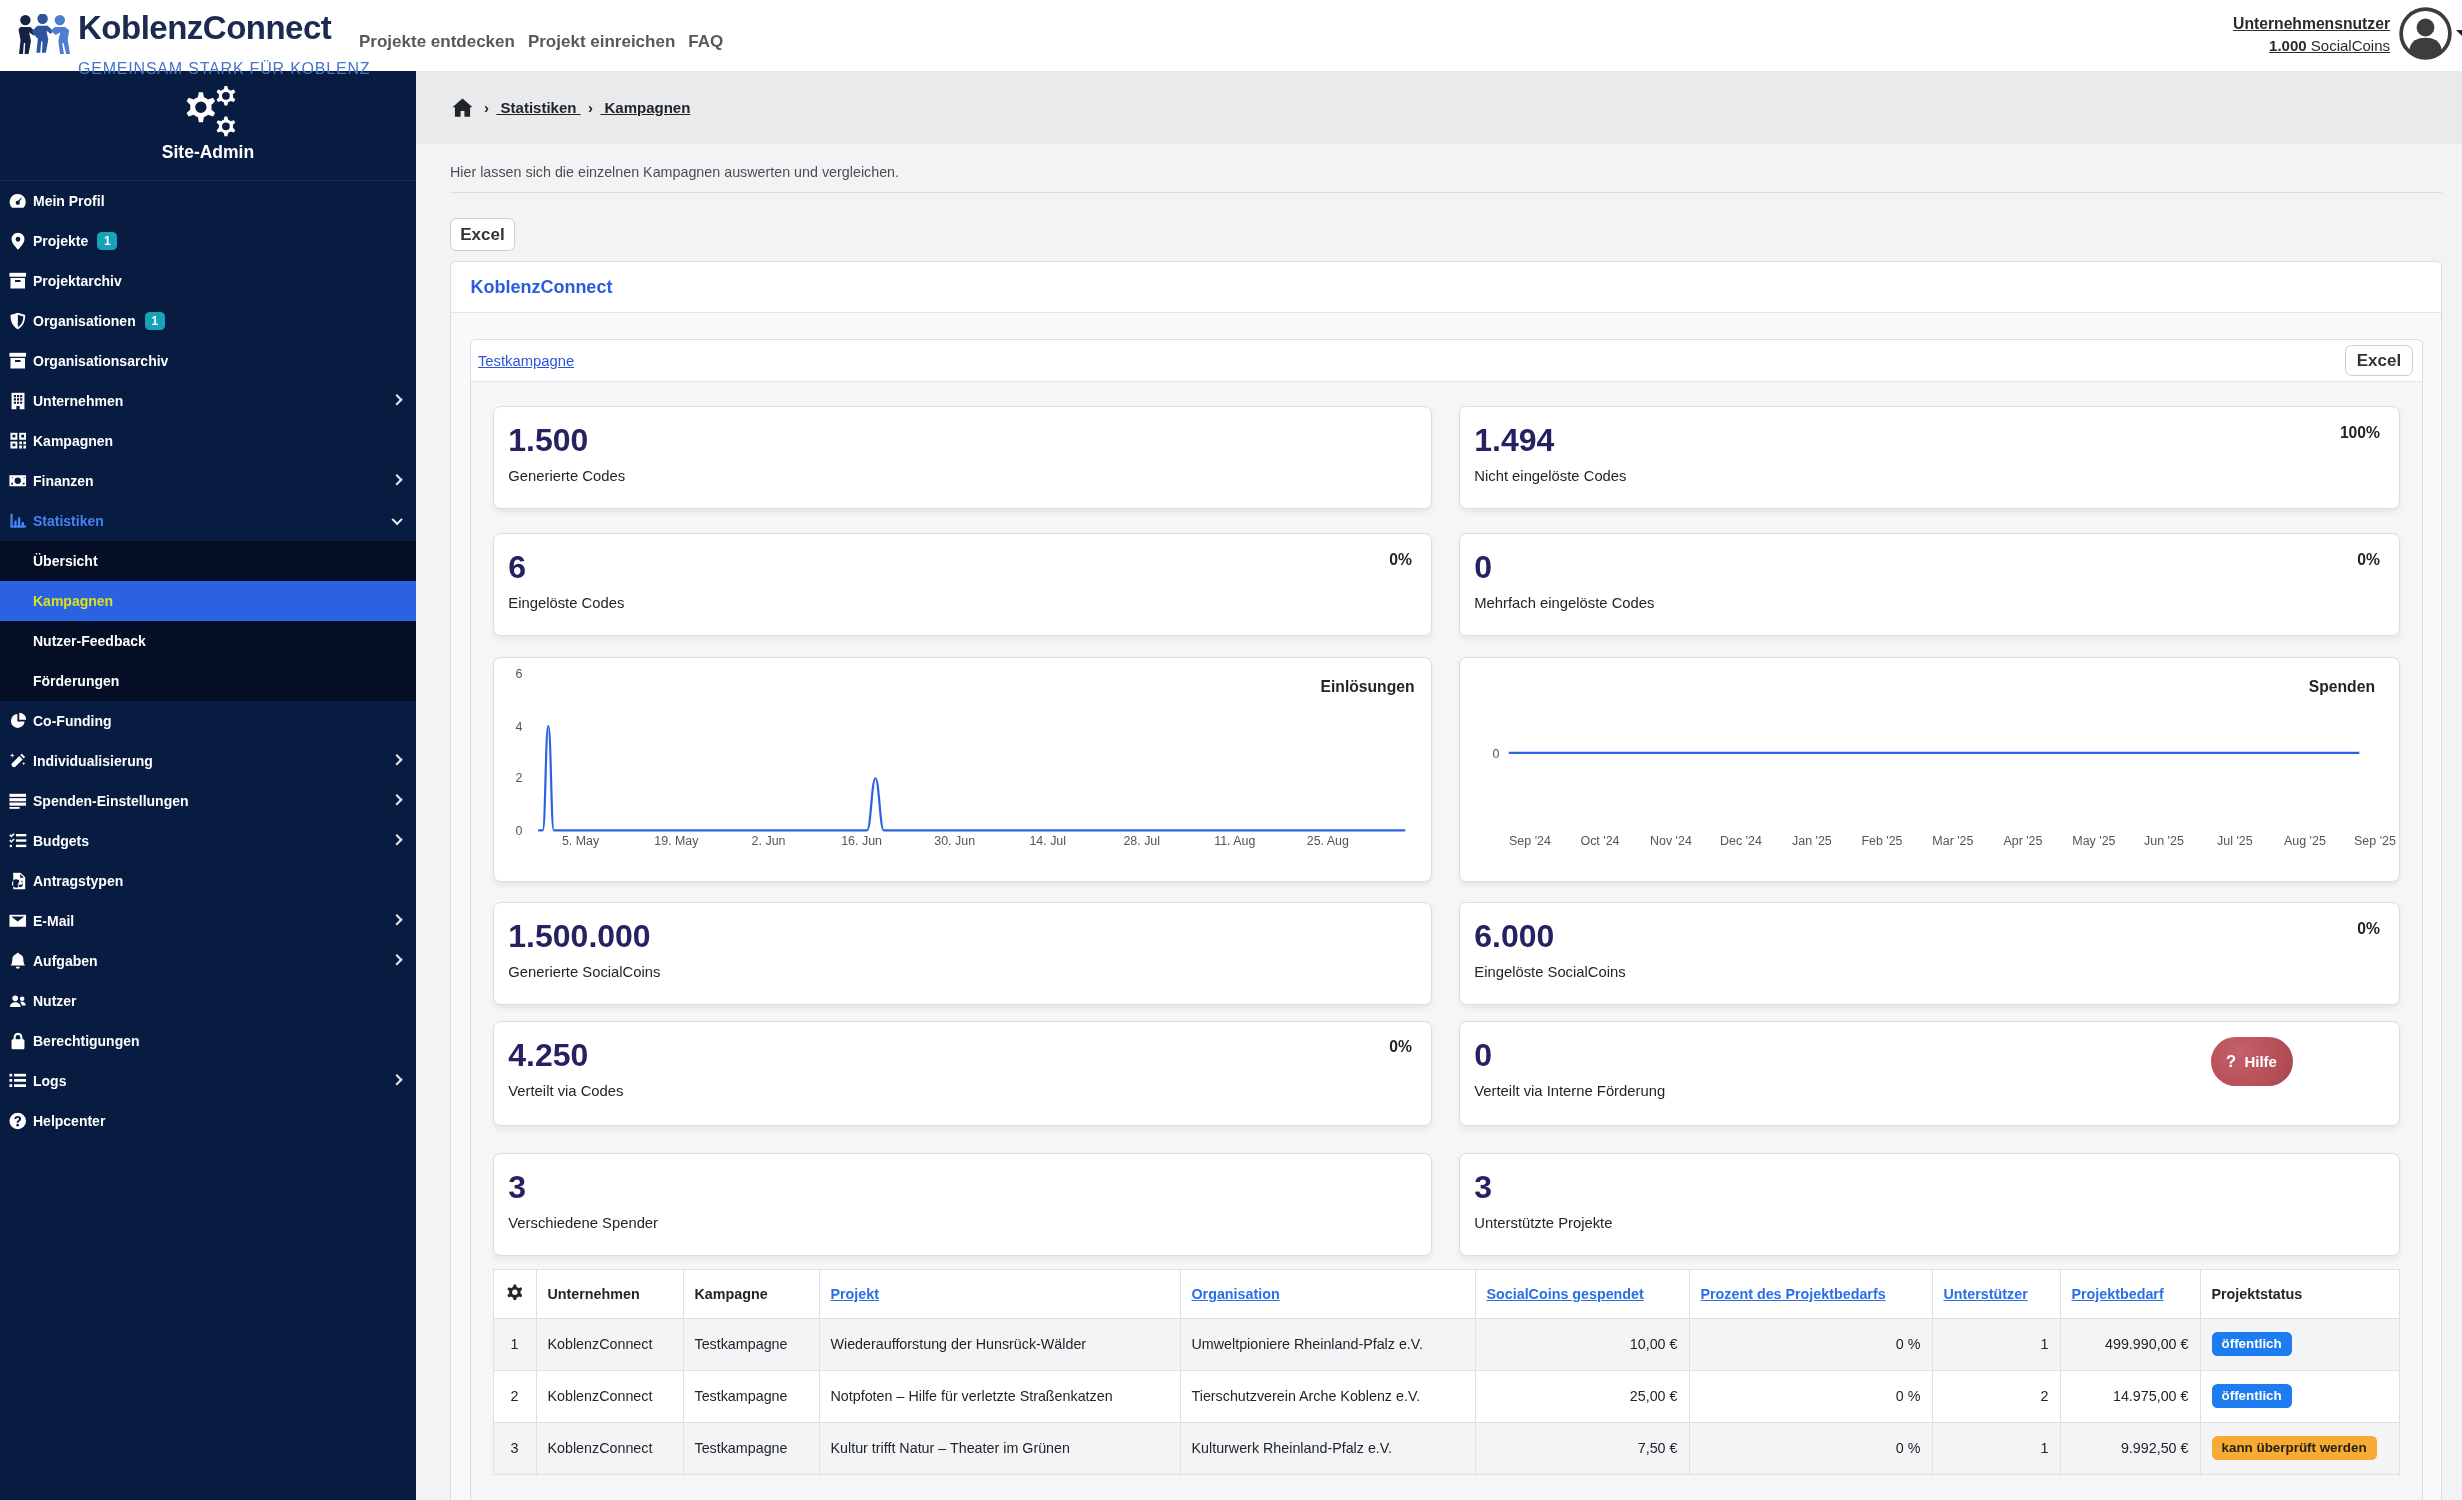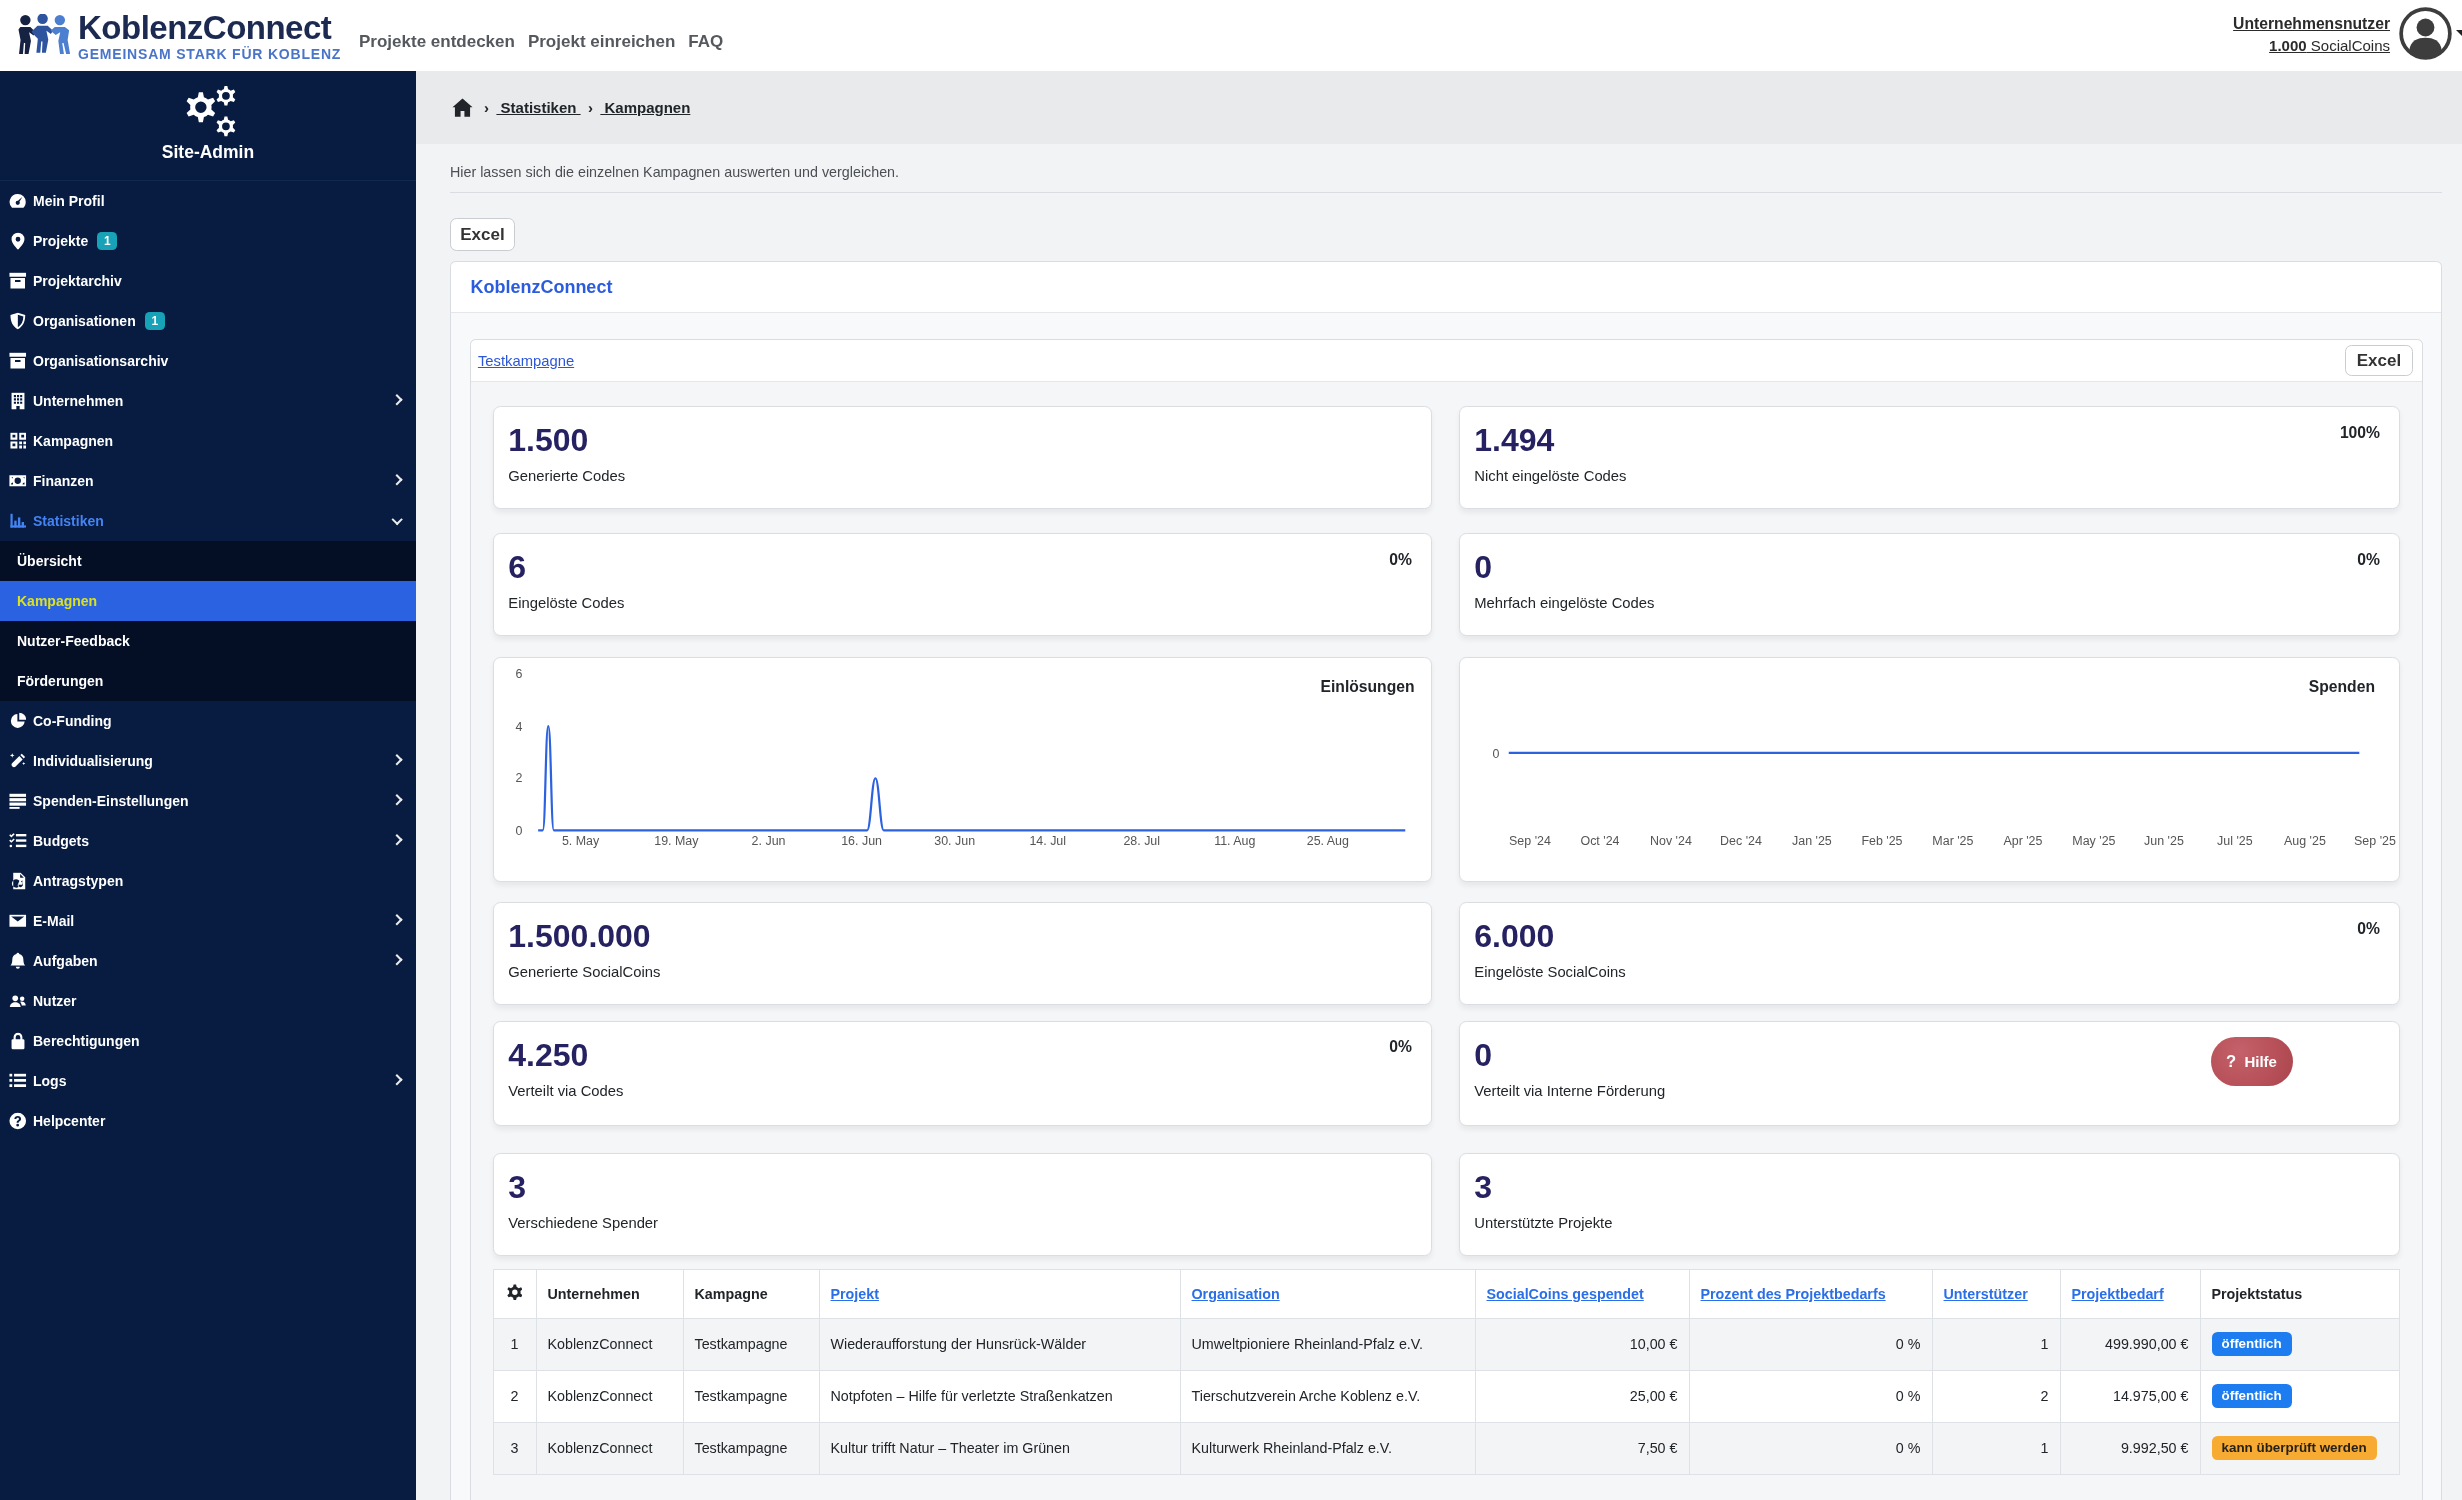--- a/index.html
+++ b/index.html
@@ -7,21 +7,21 @@
 html,body { width:2462px; height:1501px; overflow:hidden; }
 body { font-family:"Liberation Sans", sans-serif; color:#212529; background:#f2f3f4; position:relative; }
 a { text-decoration:underline; }
 
 
 .topbar { position:absolute; top:0; left:0; width:2462px; height:71px; background:#ffffff; z-index:5; }
 .brand { position:absolute; left:16.6px; top:14px; display:flex; align-items:flex-start; }
 .brand svg { display:block; }
 .brandtext { margin-left:7.4px; }
 .bt1 { font-size:33px; font-weight:800; color:#1c2a52; letter-spacing:-0.5px; line-height:27px; }
-.bt2 { font-size:14px; font-weight:700; color:#4a74c8; letter-spacing:0.8px; margin-top:5px; }
+.bt2 { font-size:16px; font-weight:400; color:#4a74c8; letter-spacing:0.8px; margin-top:19px; }
 .topnav { position:absolute; left:359px; top:12px; height:59px; display:flex; align-items:center; gap:13px; }
 .topnav span { font-size:17px; font-weight:600; color:#55595e; }
 .userbox { position:absolute; right:72px; top:14px; text-align:right; }
 .u1 { font-size:15.7px; font-weight:700; color:#2b2b2b; text-decoration:underline; line-height:20px; }
 .u2 { font-size:15px; color:#2b2b2b; text-decoration:underline; line-height:20px; margin-top:1.8px;}
 .u2 b { font-weight:700; }
 .avatar { position:absolute; right:10px; top:7.4px; }
 .caret { position:absolute; right:-5.5px; top:29.5px; width:0; height:0; border-left:6px solid transparent; border-right:6px solid transparent; border-top:6px solid #222; }
 
 
@@ -31,21 +31,21 @@
 .sa-title { color:#fff; font-size:17.5px; font-weight:700; margin-top:0px; }
 .menu { list-style:none; }
 .mi { position:relative; height:40px; display:flex; align-items:center; padding-left:33px; color:#fff; font-size:14px; font-weight:600; }
 .mi .ico { position:absolute; left:9.2px; top:50%; transform:translateY(-50%); width:17.5px; height:17.5px; display:flex; align-items:center; justify-content:center; }
 .badge1 { display:inline-block; background:#17a2b8; color:#fff; font-size:12px; font-weight:700; border-radius:4.6px; padding:2.3px 6.5px; margin-left:9.2px; }
 .chev { position:absolute; right:14.8px; top:50%; width:8.3px; height:8.3px; border-right:2.2px solid #ececec; border-bottom:2.2px solid #ececec; }
 .chev.r { transform:translateY(-65%) rotate(-45deg); }
 .chev.d { transform:translateY(-65%) rotate(45deg); }
 .mi.stat { color:#4483f4; }
 .submenu { background:#040f26; }
-.smi { height:40px; display:flex; align-items:center; padding-left:17px; color:#fff; font-size:14px; font-weight:600; }
+.smi { height:40px; display:flex; align-items:center; padding-left:33px; color:#fff; font-size:14px; font-weight:600; }
 .smi.active { background:#2a62e2; color:#dce11f; }
 
 
 .main { position:absolute; left:416px; top:71px; width:2046px; height:1430px; background:#f2f3f4; }
 .crumbbar { height:73px; background:#e9eaeb; display:flex; align-items:center; padding-left:36px; }
 .crumbbar .sep { margin:0 7.4px; font-weight:700; font-size:14.8px; color:#212529; }
 .crumb { font-size:15px; font-weight:700; color:#212529; text-decoration:underline; }
 .homeico { margin-right:3.7px; }
 .desc { margin:20px 20px 0 34px; font-size:14.3px; color:#4b4e53; }
 .hr { margin:12px 20px 0 34px; border-top:0.9px solid #d9dce0; }

